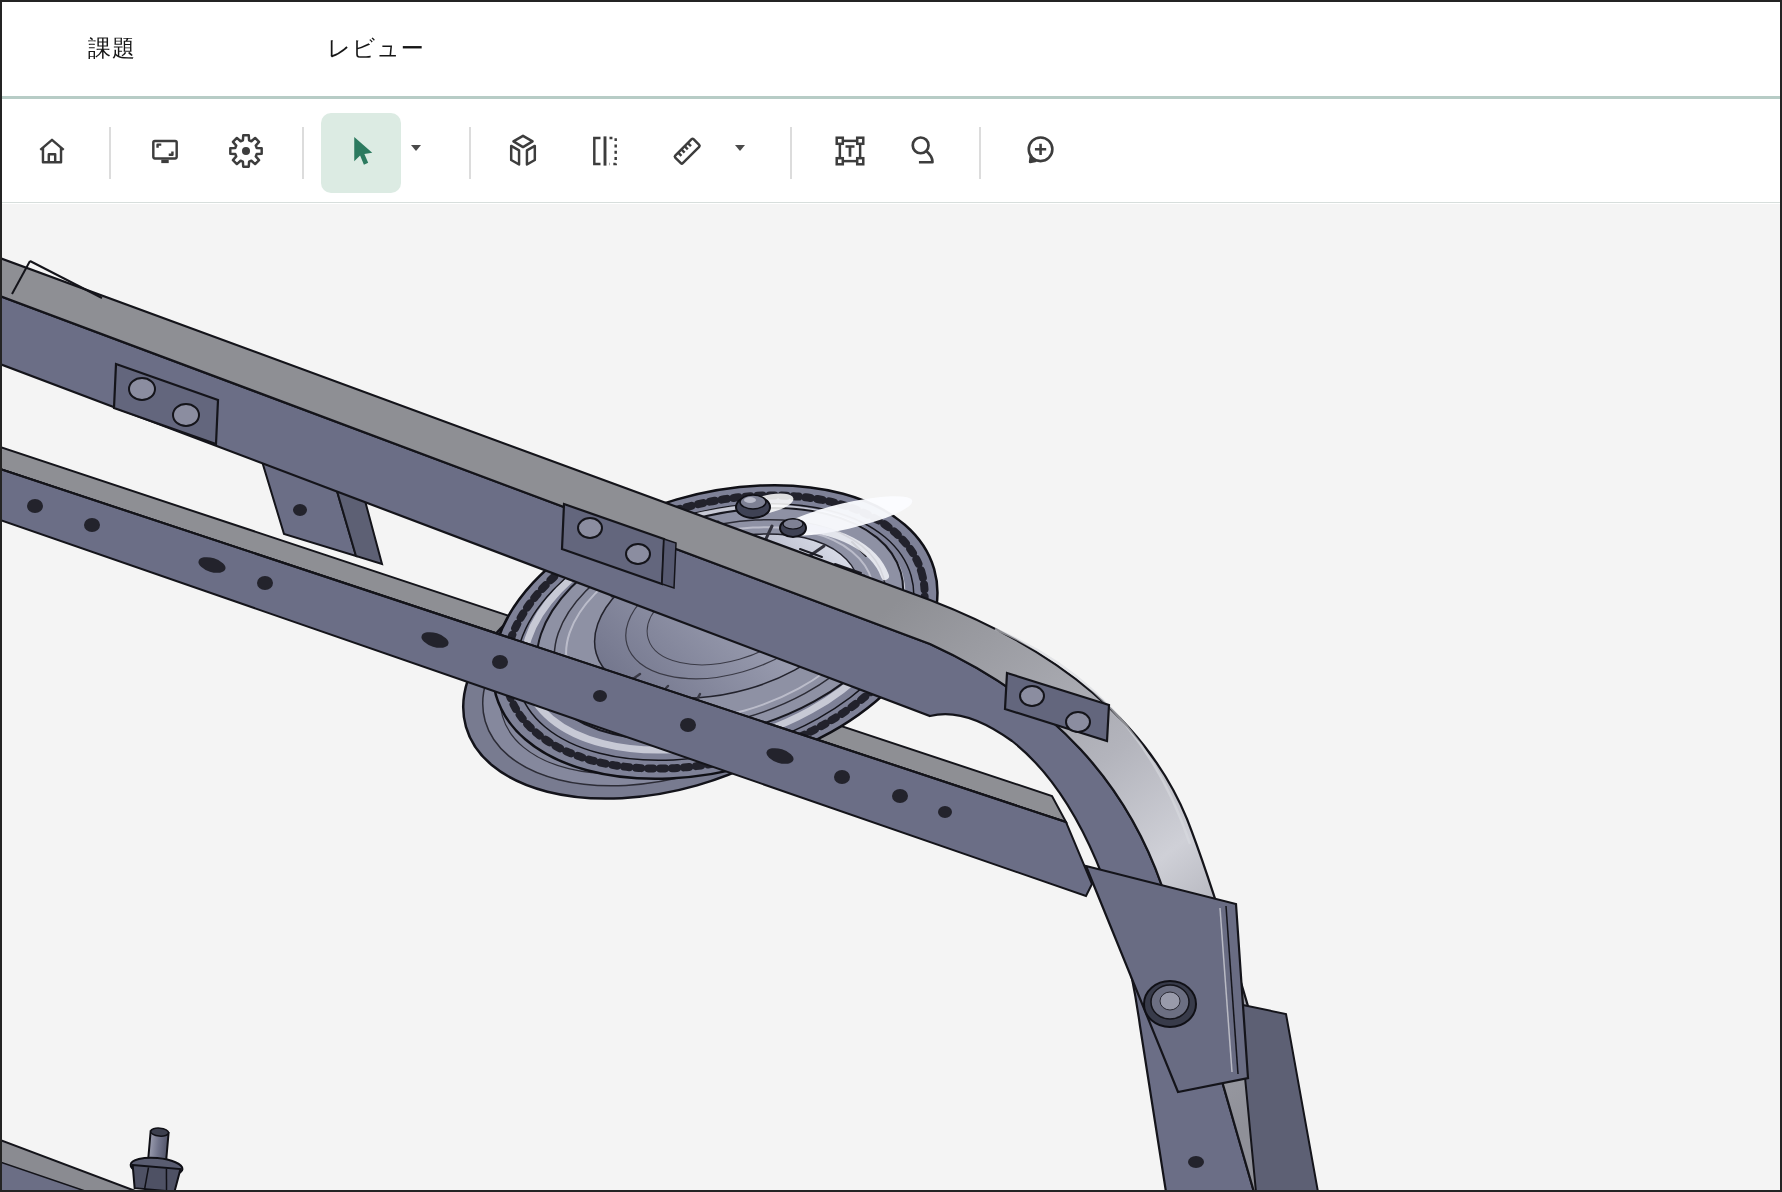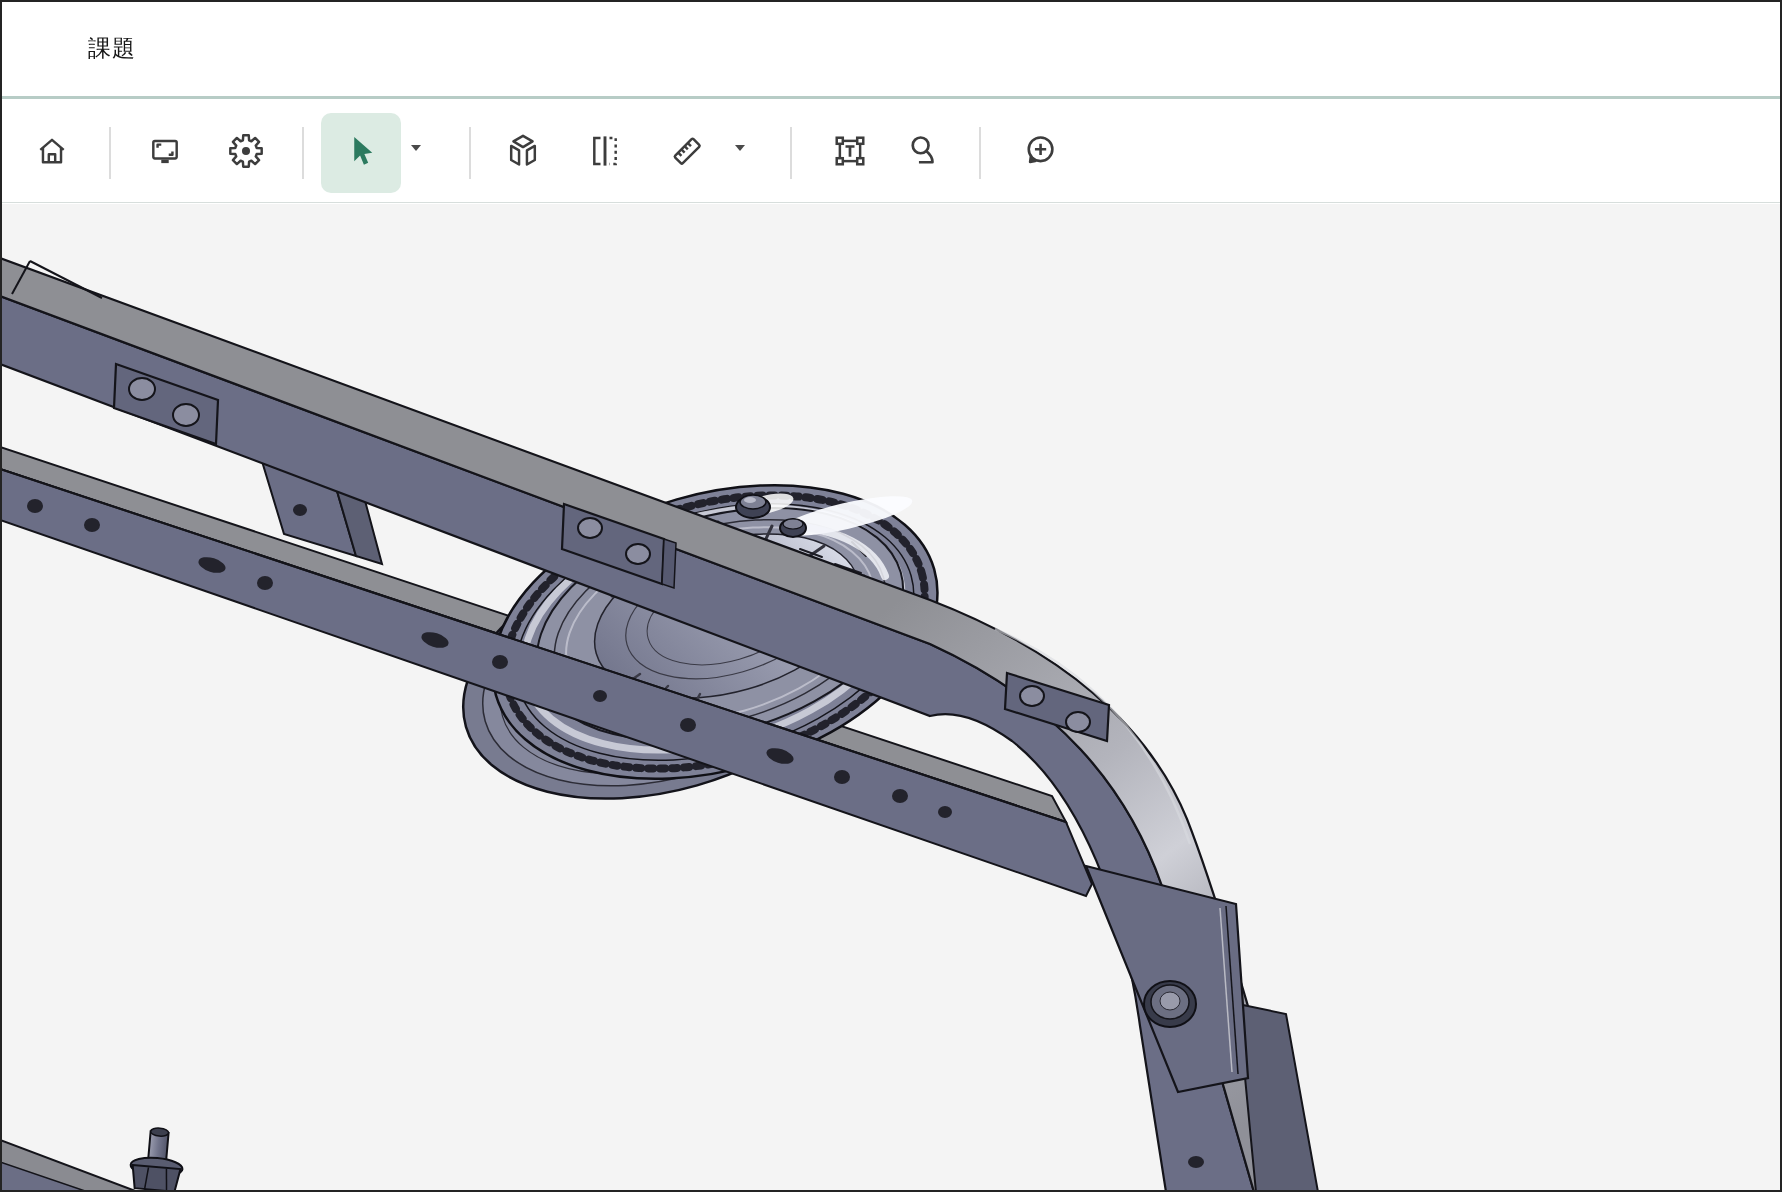--- a/index.html
+++ b/index.html
@@ -30,20 +30,21 @@
   
   .canvas { position:absolute; left:0; top:204px; width:1782px; height:988px; background:#f4f4f4; }
 </style>
 </head>
 <body>
 
 <div class="window">
 
   <div class="tabbar">
     <div class="tab tab-kadai">課題</div>
+    <div class="tab tab-review">レビュー</div>
   </div>
   <div class="teal-divider"></div>
 
   <div class="toolbar">
 
     <div class="tool-selected-bg"></div>
 
     <div class="tbtn" style="left:30px">
       <svg class="icon" width="34" height="34" viewBox="0 0 32 32" fill="none" stroke="#3d3d3d" stroke-width="2.3" stroke-linejoin="round">
         <path d="M5,15 L16,5.5 L27,15"></path>

